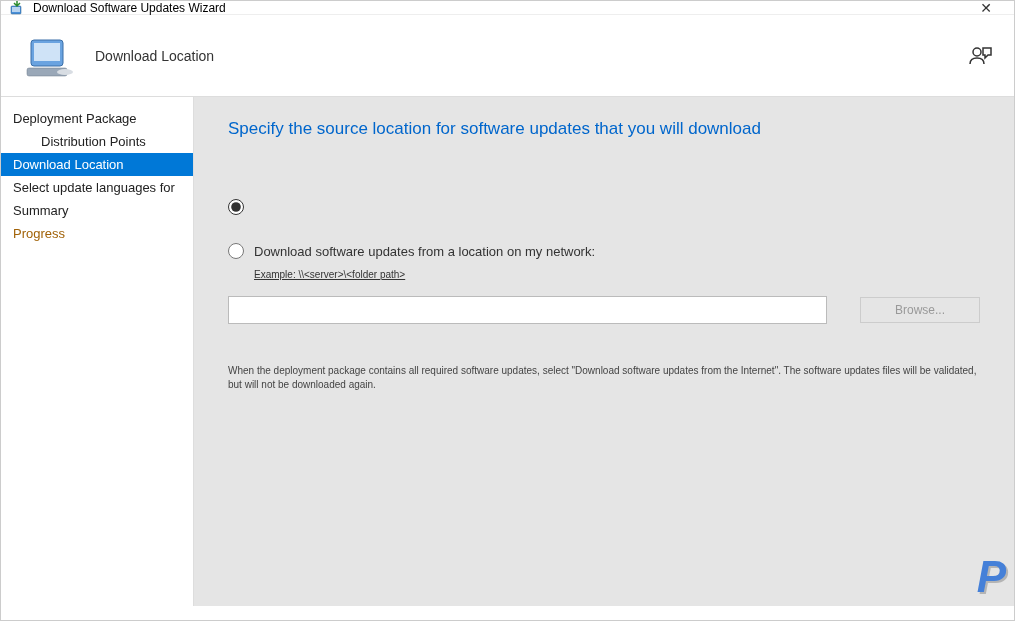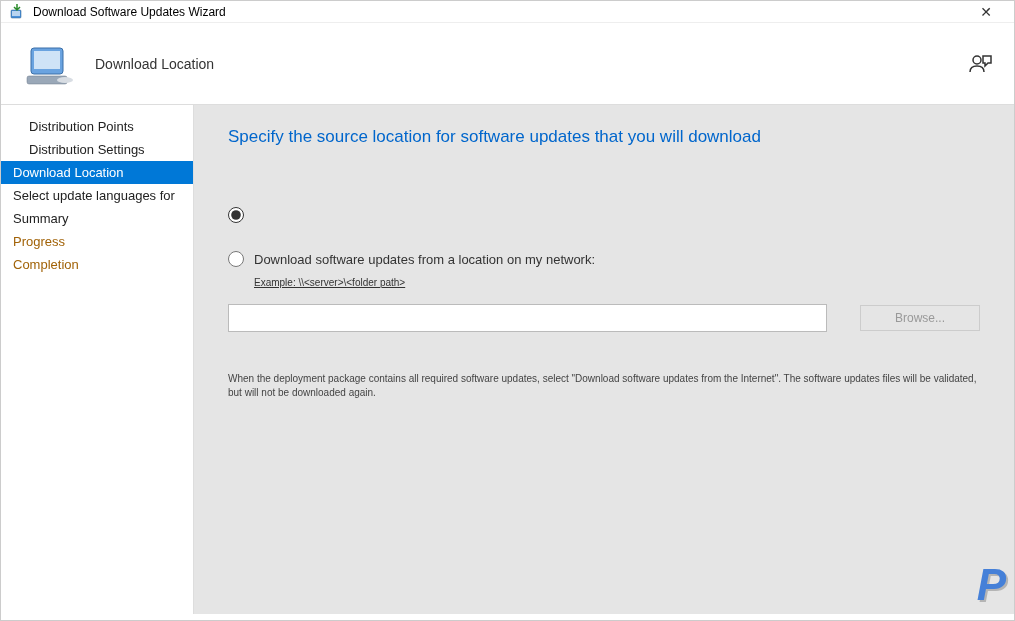--- a/index.html
+++ b/index.html
@@ -7,21 +7,21 @@
       font-family: "Segoe UI", Tahoma, sans-serif;
       font-size: 13px;
       color: #333;
       background: #fff;
       width: 1015px;
       height: 621px;
       overflow: hidden;
       border: 1px solid #ccc;
     }
     .titlebar {
-      height: 22px;
+      height: 14px;
       display: flex;
       align-items: center;
       padding: 0 8px;
       border-bottom: 1px solid #eee;
     }
     .titlebar-icon {
       width: 16px;
       height: 16px;
       margin-right: 8px;
     }
@@ -71,21 +71,21 @@
     }
     .sidebar-item {
       padding: 4px 10px 4px 12px;
       font-size: 13px;
       cursor: pointer;
       white-space: nowrap;
       overflow: hidden;
       text-overflow: ellipsis;
     }
     .sidebar-item.visited { color: #222; }
-    .sidebar-item.sub { padding-left: 28px; }
+    .sidebar-item.sub { padding-left: 40px; }
     .sidebar-item.selected {
       background: #0078d7;
       color: #fff;
     }
     .sidebar-item.upcoming { color: #a16207; }
     .content {
       flex: 1;
       padding: 22px 34px 10px 34px;
       background: #e5e5e5;
       position: relative;
@@ -198,27 +198,26 @@
       <circle cx="11" cy="10" r="4"></circle>
       <path d="M4 22 Q4 16 11 16 Q18 16 18 22"></path>
       <path d="M17 6 L25 6 L25 13 L22 13 L19 16 L19 13 L17 13 Z"></path>
     </svg>
   </span>
 </div>
 
 <div class="body">
 
   <div class="sidebar">
+    <div class="sidebar-item visited"><span>Deployment Package</span></div>
     <div class="sidebar-item visited sub"><span>Distribution Points</span></div>
-    <div class="sidebar-item visited sub"><span>Distribution Settings</span></div>
     <div class="sidebar-item selected"><span>Download Location</span></div>
     <div class="sidebar-item visited"><span>Select update languages for</span></div>
     <div class="sidebar-item visited"><span>Summary</span></div>
     <div class="sidebar-item upcoming"><span>Progress</span></div>
-    <div class="sidebar-item upcoming"><span>Completion</span></div>
   </div>
 
   <div class="content">
     <div class="content-heading">Specify the source location for software updates that you will download</div>
 
     <label class="radio-row">
       <input type="radio" name="dlsrc" checked="" style="">
     </label>
 
     <label class="radio-row" style="margin-bottom:4px;">

